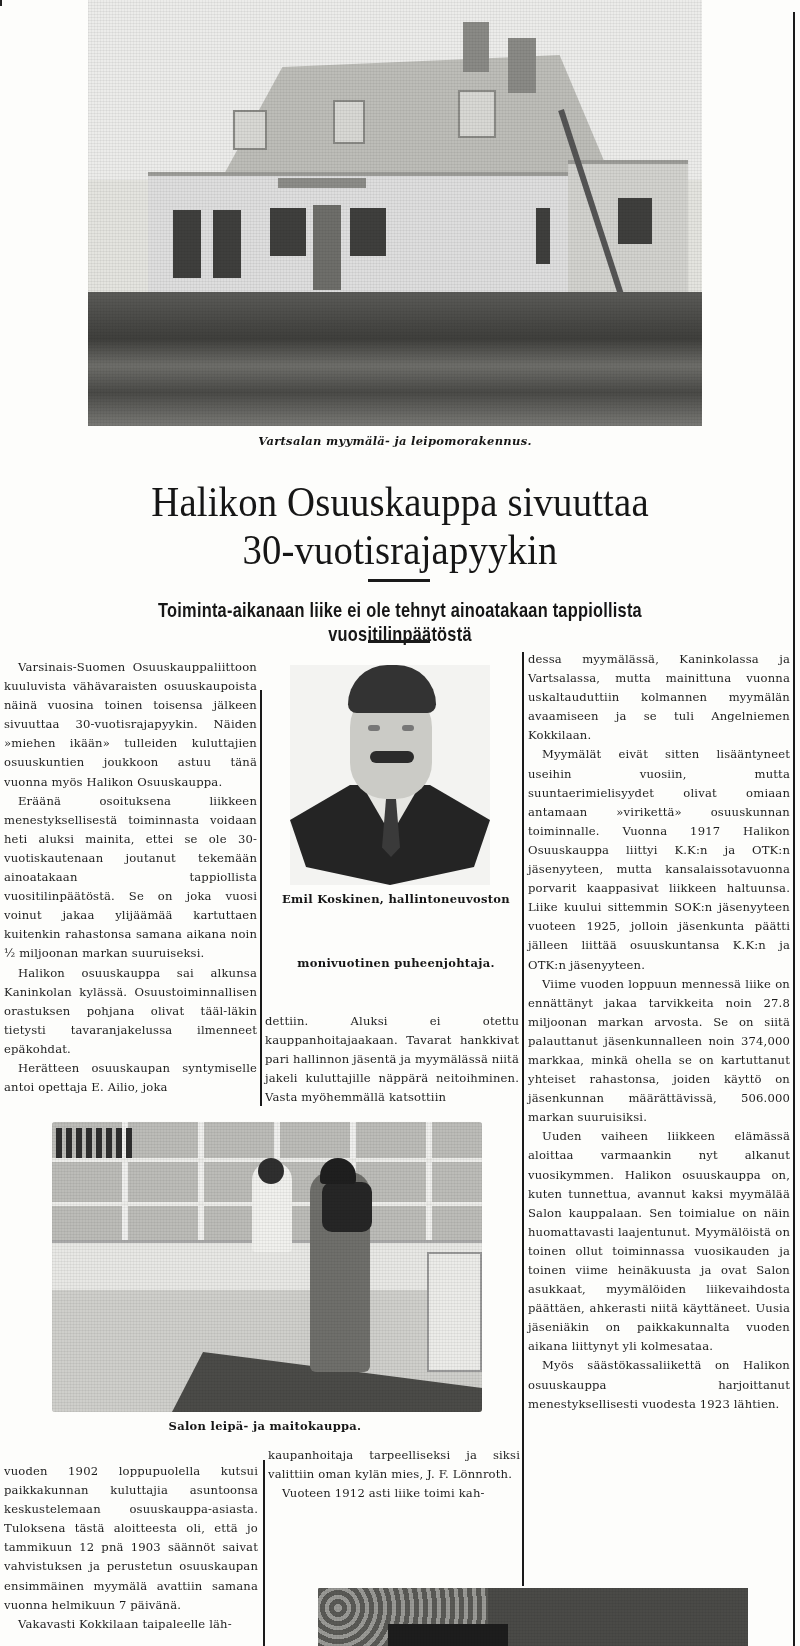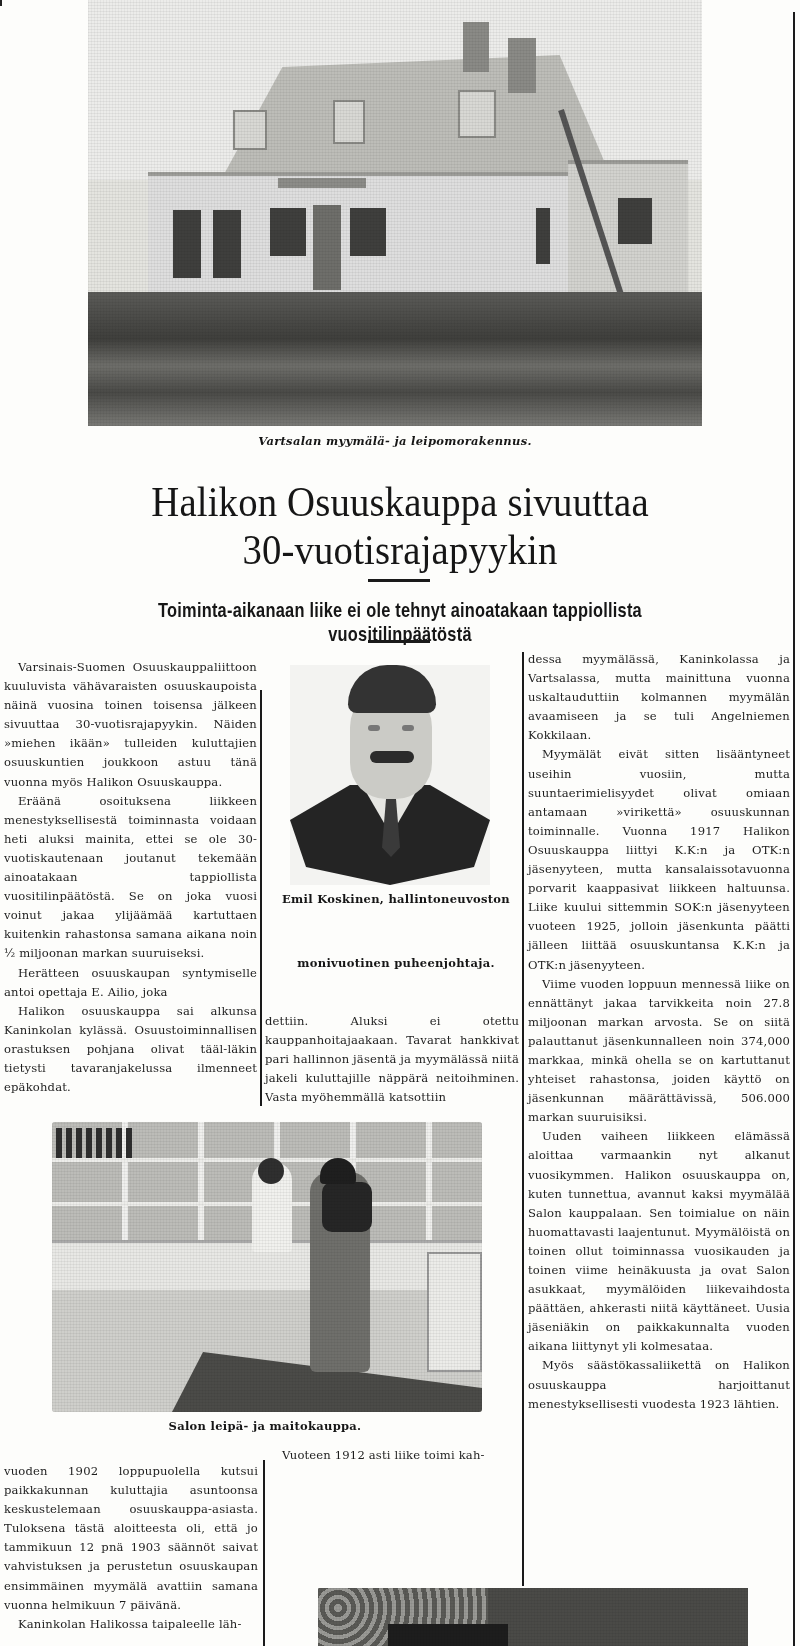--- a/index.html
+++ b/index.html
@@ -112,22 +112,22 @@
 
 <div class="headline" style="top:478px;">Halikon Osuuskauppa sivuuttaa</div>
 <div class="headline" style="top:526px;">30-vuotisrajapyykin</div>
 <div class="dash" style="left:368px;top:579px;width:62px;"></div>
 <div class="deck" style="top:598px;">Toiminta-aikanaan liike ei ole tehnyt ainoatakaan tappiollista vuositilinpäätöstä</div>
 <div class="dash" style="left:368px;top:640px;width:62px;"></div>
 
 <div class="col" style="left:4px;top:658px;width:253px;">
   <p>Varsinais-Suomen Osuuskauppaliittoon kuuluvista vähävaraisten osuuskaupoista näinä vuosina toinen toisensa jälkeen sivuuttaa 30-vuotisrajapyykin. Näiden »miehen ikään» tulleiden kuluttajien osuuskuntien joukkoon astuu tänä vuonna myös Halikon Osuuskauppa.</p>
   <p>Eräänä osoituksena liikkeen menestyksellisestä toiminnasta voidaan heti aluksi mainita, ettei se ole 30-vuotiskautenaan joutanut tekemään ainoatakaan tappiollista vuositilinpäätöstä. Se on joka vuosi voinut jakaa ylijäämää kartuttaen kuitenkin rahastonsa samana aikana noin ½ miljoonan markan suuruiseksi.</p>
+  <p>Halikon osuuskauppa sai alkunsa Kaninkolan kylässä. Osuustoiminnallisen orastuksen pohjana olivat tääl-läkin tietysti tavaranjakelussa ilmenneet epäkohdat.</p>
   <p>Herätteen osuuskaupan syntymiselle antoi opettaja E. Ailio, joka</p>
-  <p>Halikon osuuskauppa sai alkunsa Kaninkolan kylässä. Osuustoiminnallisen orastuksen pohjana olivat tääl-läkin tietysti tavaranjakelussa ilmenneet epäkohdat.</p>
 </div>
 <div class="vrule" style="left:260px;top:690px;height:416px;"></div>
 
 <div class="photo" id="photo-portrait">
   <div class="pt-body"></div>
   <div class="pt-collar"></div>
   <div class="pt-tie"></div>
   <div class="pt-face"></div>
   <div class="pt-hair"></div>
   <div class="pt-eye1"></div>
@@ -163,25 +163,26 @@
   <div class="sh-cust"></div>
   <div class="sh-cust-scarf"></div>
   <div class="sh-cust-hat"></div>
   <div class="sh-case"></div>
   <div class="grain"></div>
 </div>
 <div class="caption" style="left:100px;top:1419px;width:330px;">Salon leipä- ja maitokauppa.</div>
 
 <div class="col" style="left:4px;top:1446px;width:254px;margin-top:16px;">
   <p class="noindent">vuoden 1902 loppupuolella kutsui paikkakunnan kuluttajia asuntoonsa keskustelemaan osuuskauppa-asiasta. Tuloksena tästä aloitteesta oli, että jo tammikuun 12 pnä 1903 säännöt saivat vahvistuksen ja perustetun osuuskaupan ensimmäinen myymälä avattiin samana vuonna helmikuun 7 päivänä.</p>
-  <p>Kaninkolan Halikossa taipaleelle läh-</p>
+  <p>Vakavasti Kokkilaan taipaleelle läh-</p>
 </div>
 <div class="vrule" style="left:263px;top:1460px;height:186px;"></div>
 
 <div class="col" style="left:268px;top:1446px;width:252px;">
+  <p class="noindent">kaupanhoitaja tarpeelliseksi ja siksi valittiin oman kylän mies, J. F. Lönnroth.</p>
   <p>Vuoteen 1912 asti liike toimi kah-</p>
 </div>
 
 <div class="photo" id="photo-bottom">
   <div class="bt-pattern"></div>
   <div class="bt-sign"></div>
   <div class="grain"></div>
 </div>
 
 </body></html>

